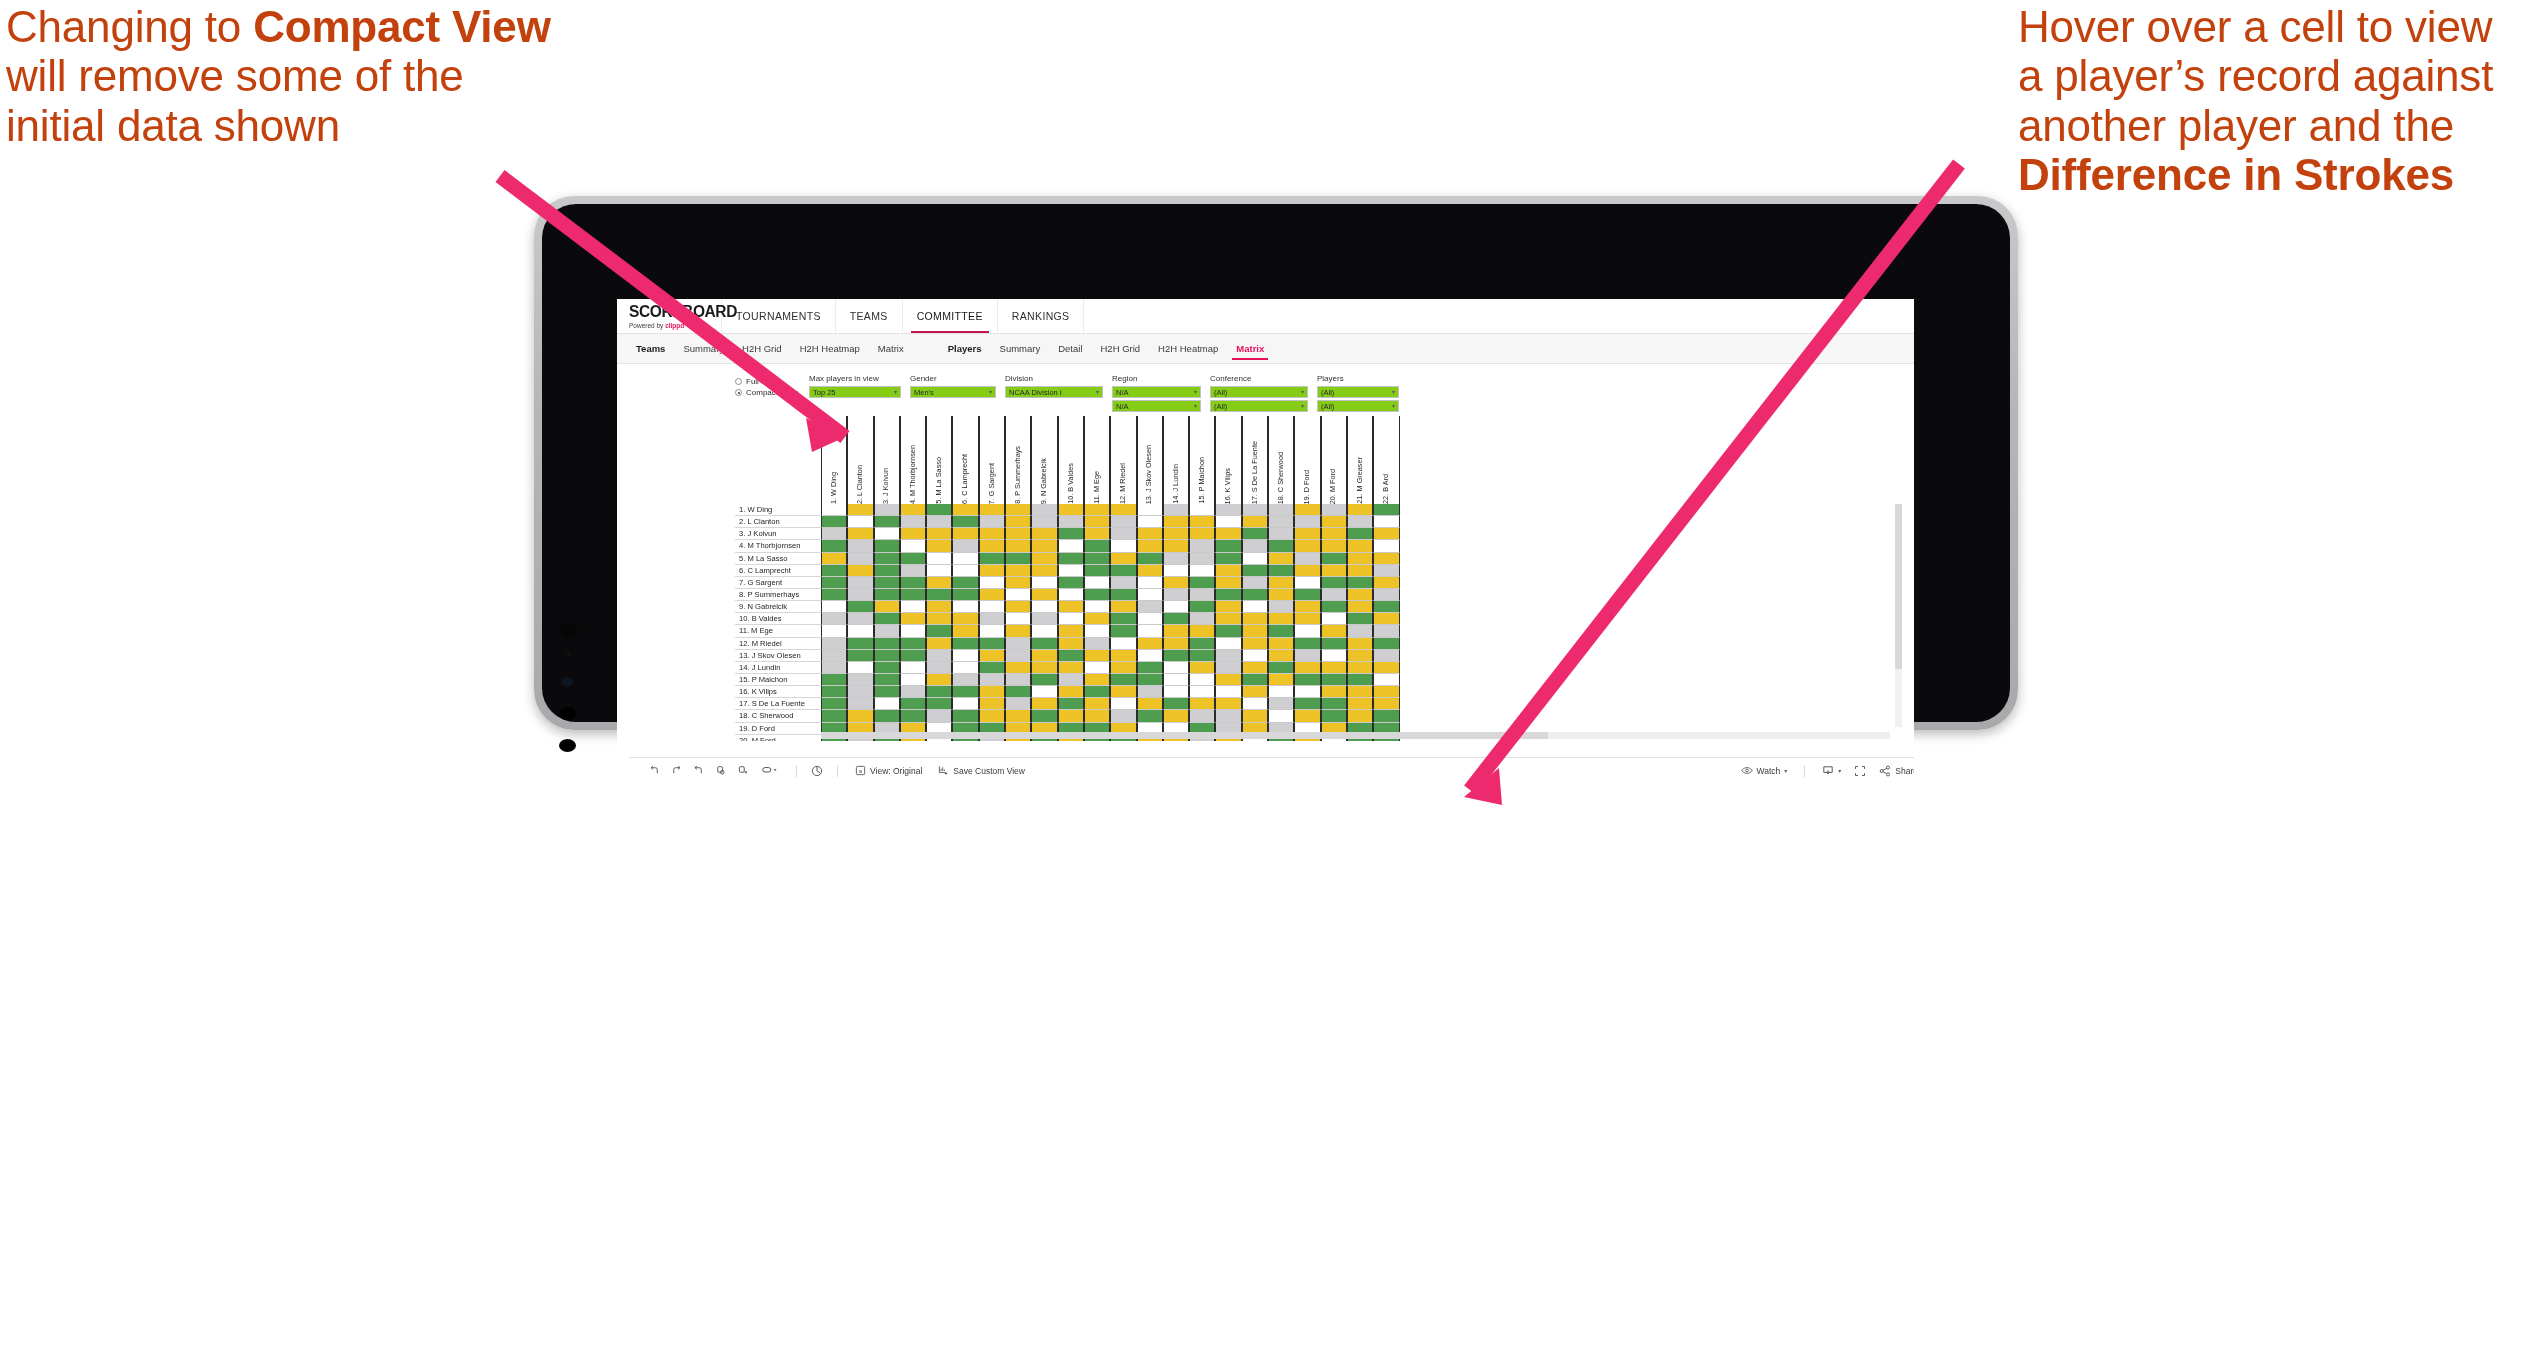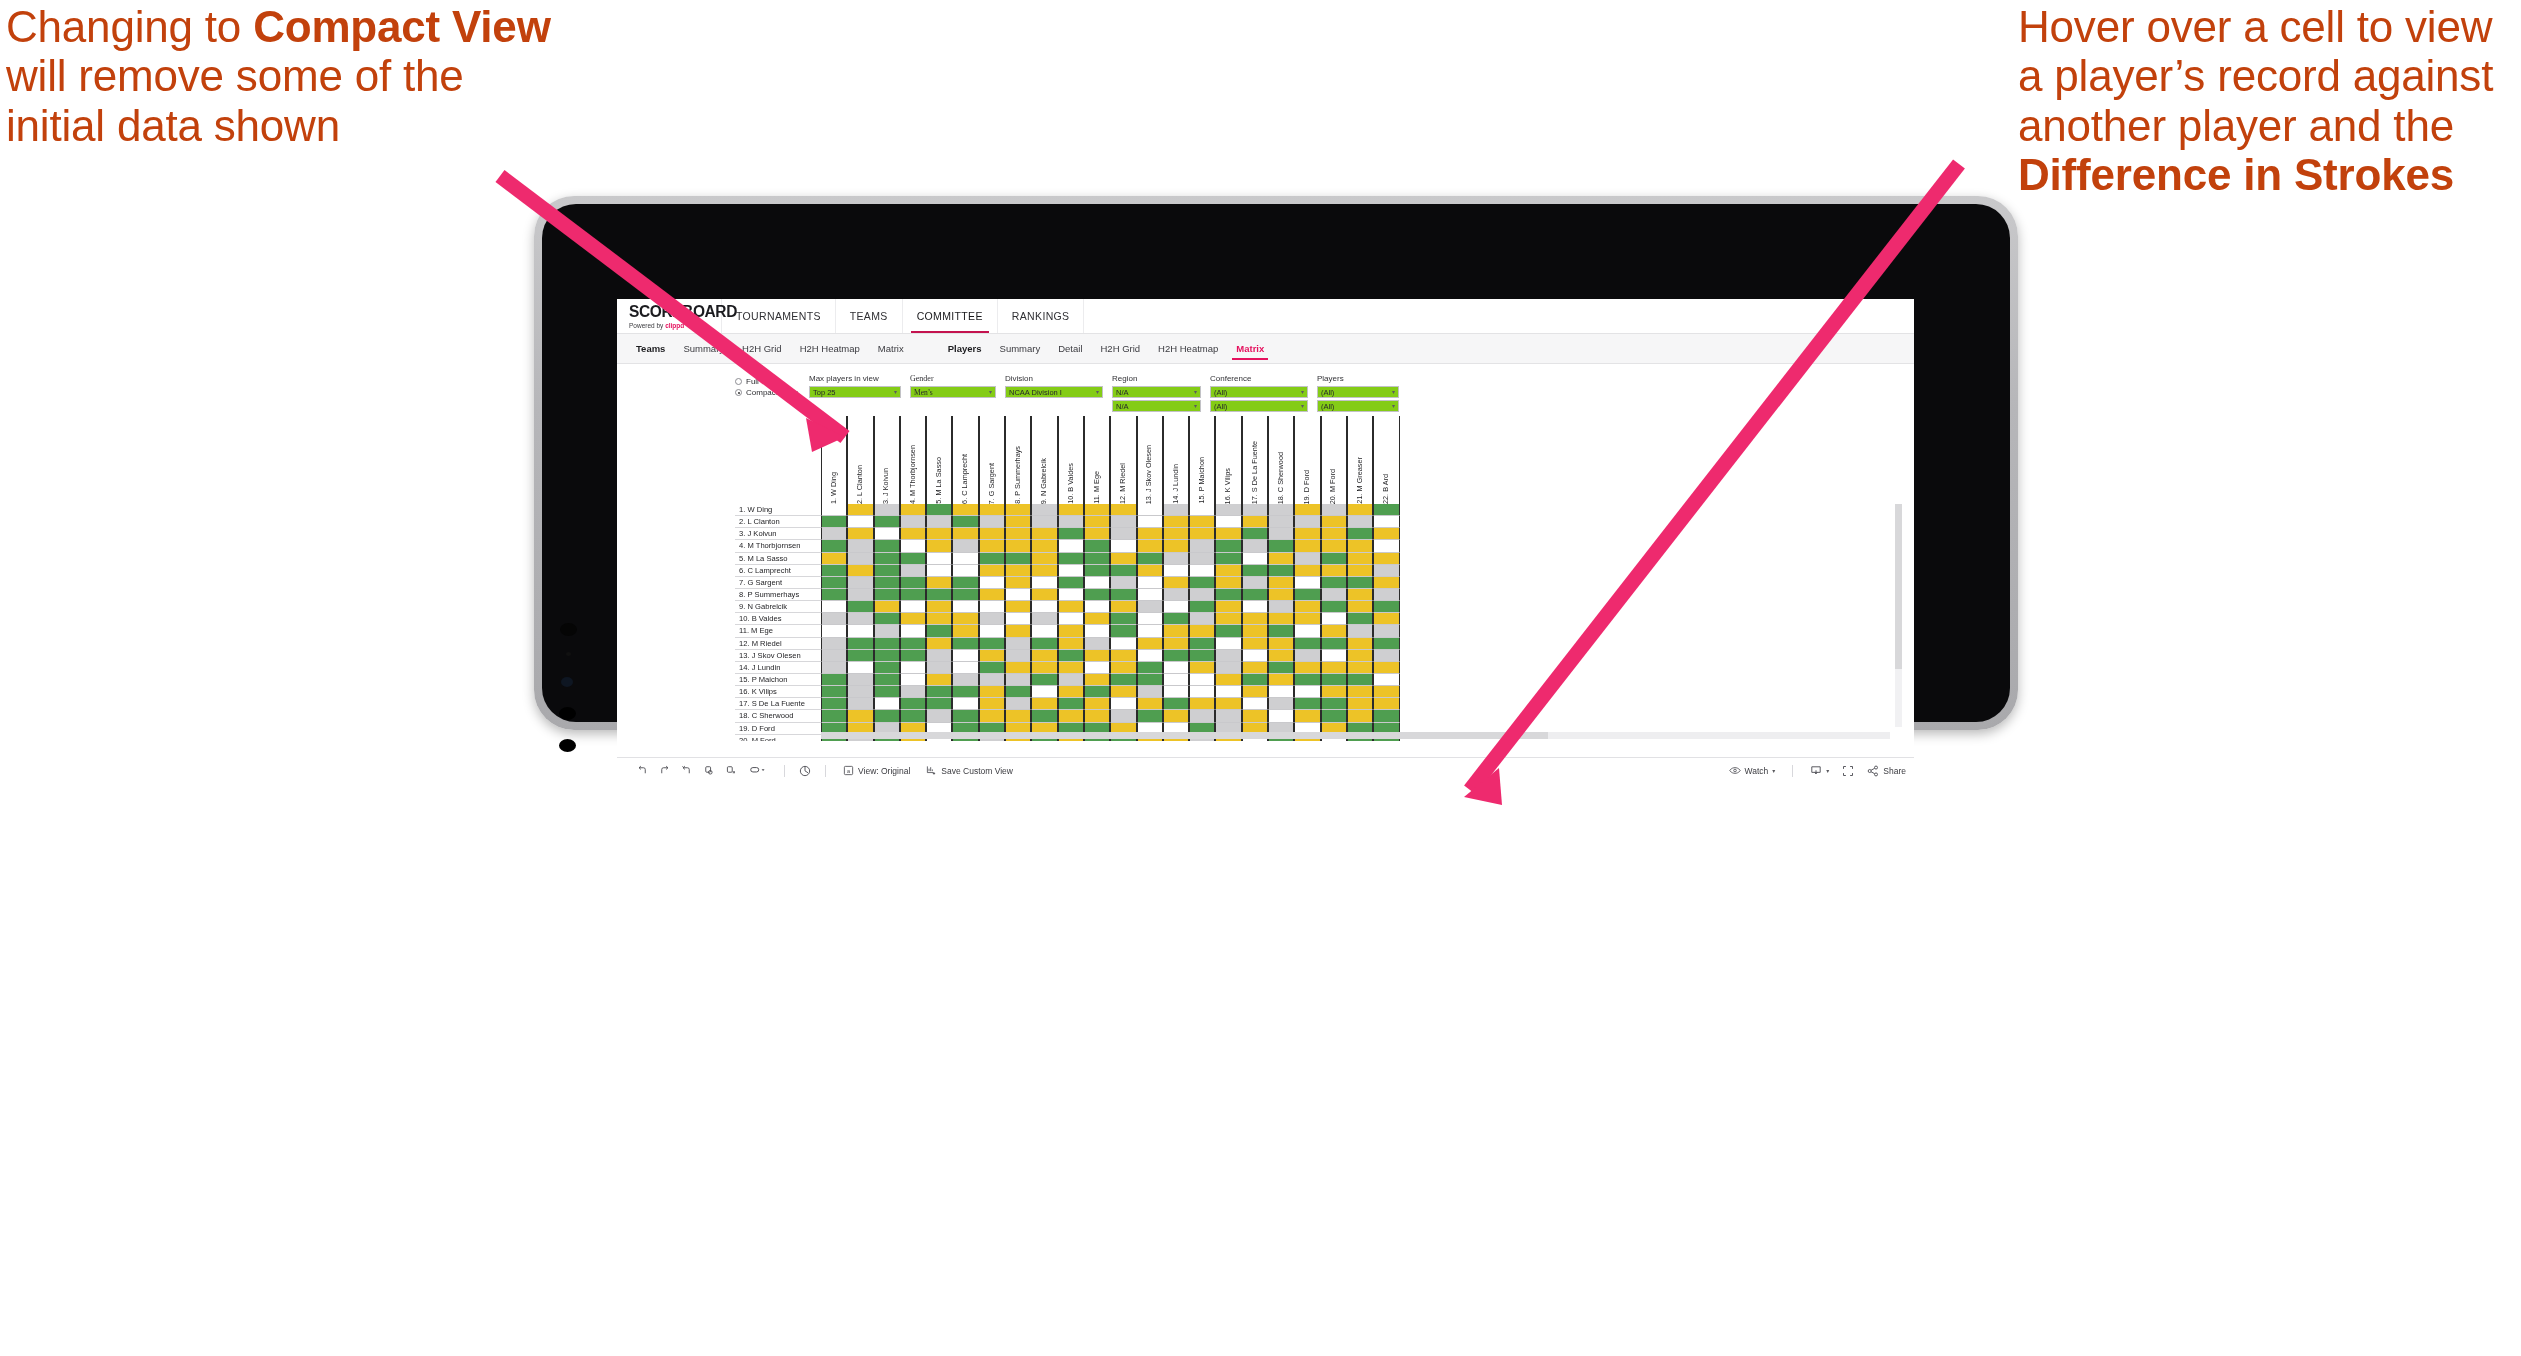--- a/index.html
+++ b/index.html
@@ -120,21 +120,21 @@
     width:7px; height:7px; border-radius:50%; border:1px solid #8d8d92;
     background:#fff; display:inline-block; position:relative; flex:0 0 auto;
   }
   .radio.on::after {
     content:""; position:absolute; left:1.6px; top:1.6px; width:2.4px; height:2.4px;
     border-radius:50%; background:#333;
   }
 
   .fgroup { margin-right:9px; }
   .fgroup.w1 { width:92px; }
-  .fgroup.w2 { width:86px;font-family:Liberation Serif, serif; }
+  .fgroup.w2 { width:86px; }
   .fgroup.w3 { width:98px; }
   .fgroup.w4 { width:89px; }
   .fgroup.w5 { width:98px; }
   .fgroup.w6 { width:82px; }
   .flabel { font-size:8px; color:#323236; margin-bottom:2px; line-height:10px; }
   .fsel {
     height:12px; border:1px solid #c2c2c6; background:#84cc16;
     display:flex; align-items:center; justify-content:space-between;
     padding:0 3px; font-size:7.5px; color:#26262a; cursor:pointer;
     margin-bottom:2px;
@@ -181,21 +181,21 @@
     background:#eeeef0;
   }
   #hscroll-thumb { position:absolute; left:0; top:0; height:7px; width:68%; background:#d8d8da; }
   #vscroll {
     position:absolute; right:2px; top:88px; bottom:14px; width:7px; background:#f1f1f3;
   }
   #vscroll-thumb { position:absolute; left:0; top:0; width:7px; height:74%; background:#d8d8da; }
 
   
   #bottombar {
-    position:absolute; left:0; bottom:0; width:100%; height:26px;
+    position:absolute; left:12px; bottom:0; width:100%; height:26px;
     background:#fff; border-top:1px solid #e1e1e4;
     display:flex; align-items:center; padding-left:14px; gap:0;
     font-size:8.5px; color:#3a3a3f;
   }
   .tb-icon {
     width:22px; height:26px; display:flex; align-items:center; justify-content:center;
     color:#4a4a50; cursor:pointer;
   }
   .tb-sep { width:1px; height:12px; background:#d8d8dc; margin:0 9px; }
   .tb-btn { display:flex; align-items:center; gap:4px; padding:0 8px; cursor:pointer; white-space:nowrap; }

